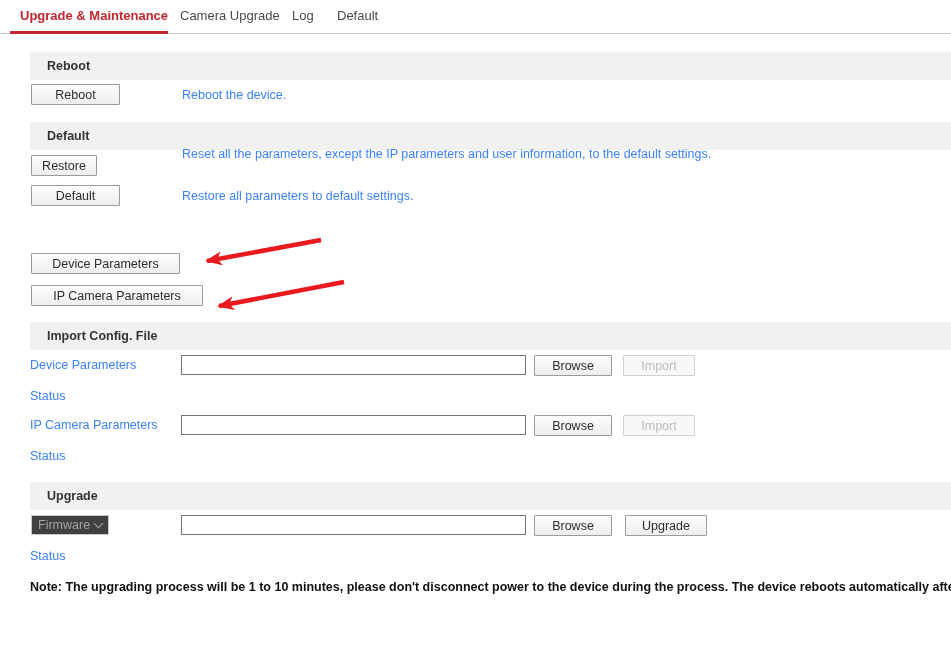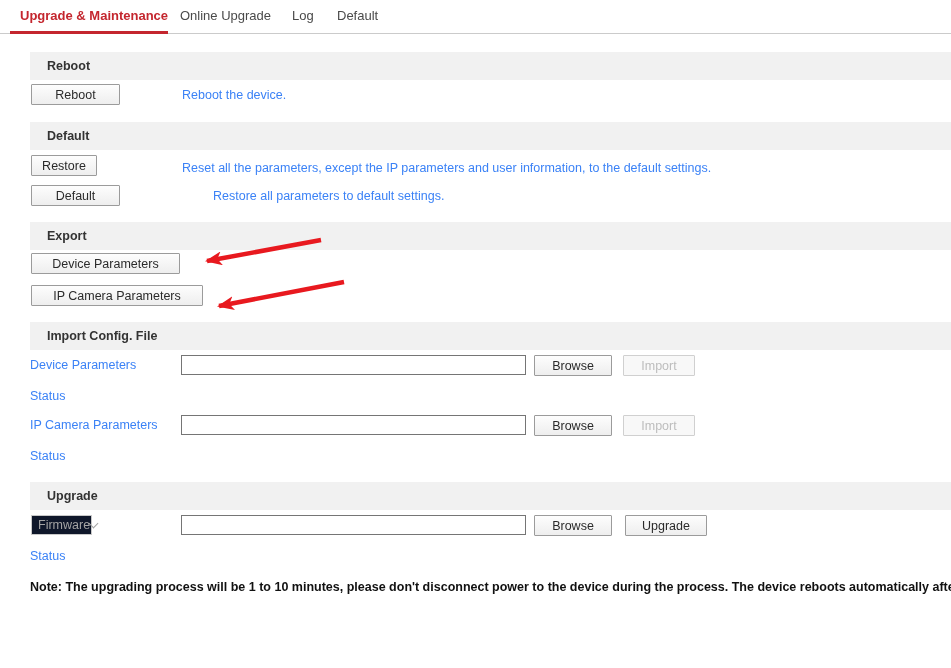--- a/index.html
+++ b/index.html
@@ -26,60 +26,57 @@
     padding:0;cursor:pointer;border-radius:1px;
   }
   .btn.disabled{border-color:#d0d0d0;background:#f8f8f8;color:#bdbdbd;cursor:default;text-align:right;}
   
   .desc,.label{position:absolute;white-space:nowrap;color:#3b82f6;}
   .text-input{
     position:absolute;height:20px;width:345px;box-sizing:border-box;
     border:1px solid #757575;background:#fff;padding:0 4px;font:inherit;border-radius:0;
   }
   .select{
-    position:absolute;left:31px;top:515px;width:61px;height:20px;box-sizing:border-box;
-    border:1px solid #c9c9c9;color:#a3a3a3;background:#0f172a;
+    position:absolute;left:31px;top:515px;width:78px;height:20px;box-sizing:border-box;
+    border:1px solid #c9c9c9;color:#a3a3a3;background:#404040;
     display:flex;align-items:center;justify-content:space-between;padding:0 6px;cursor:default;
   }
   .chevron{
     width:6px;height:6px;border-right:1.5px solid #a3a3a3;border-bottom:1.5px solid #a3a3a3;
     transform:rotate(45deg);margin-top:-3px;flex:none;
   }
   .note{position:absolute;left:30px;top:580px;font-weight:bold;color:#111;white-space:nowrap;}
   .arrows{position:absolute;left:0;top:0;width:951px;height:668px;pointer-events:none;z-index:3;}
 </style>
 </head>
 <body>
 
 <div class="screen">
 
   <div class="tab active" style="left:20px;">Upgrade &amp; Maintenance</div>
-  <div class="tab" style="left:180px;">Online Upgrade</div>
+  <div class="tab" style="left:180px;">Camera Upgrade</div>
   <div class="tab" style="left:292px;">Log</div>
   <div class="tab" style="left:337px;">Default</div>
   <div class="tab-underline"></div>
   <div class="tabs-divider"></div>
 
   <div class="section-bar" style="top:52px;">
     <span>Reboot</span>
   </div>
   <button class="btn" style="left:31px;top:84px;width:89px;">Reboot</button>
   <div class="desc" style="left:182px;top:88px;">Reboot the device.</div>
 
   <div class="section-bar" style="top:122px;">
     <span>Default</span>
   </div>
   <button class="btn" style="left:31px;top:155px;width:66px;">Restore</button>
-  <div class="desc" style="left:182px;top:161px;text-align:center;">Reset all the parameters, except the IP parameters and user information, to the default settings.</div>
+  <div class="desc" style="left:182px;top:147px;text-align:center;">Reset all the parameters, except the IP parameters and user information, to the default settings.</div>
   <button class="btn" style="left:31px;top:185px;width:89px;">Default</button>
-  <div class="desc" style="left:182px;top:189px;margin-left:31px;">Restore all parameters to default settings.</div>
+  <div class="desc" style="left:182px;top:189px;">Restore all parameters to default settings.</div>
 
-  <div class="section-bar" style="top:222px;">
-    <span>Export</span>
-  </div>
   <button class="btn" style="left:31px;top:253px;width:149px;">Device Parameters</button>
   <button class="btn" style="left:31px;top:285px;width:172px;">IP Camera Parameters</button>
 
   <svg class="arrows">
     <defs>
       <marker id="ah" markerUnits="userSpaceOnUse" markerWidth="18" markerHeight="14" refX="15" refY="7" orient="auto">
         <path d="M0,0 L17,7 L0,14 L4.5,7 Z" fill="#e8191f"></path>
       </marker>
     </defs>
     <line x1="321" y1="240" x2="207" y2="261" stroke="#e8191f" stroke-width="4.5" marker-end="url(#ah)"></line>

